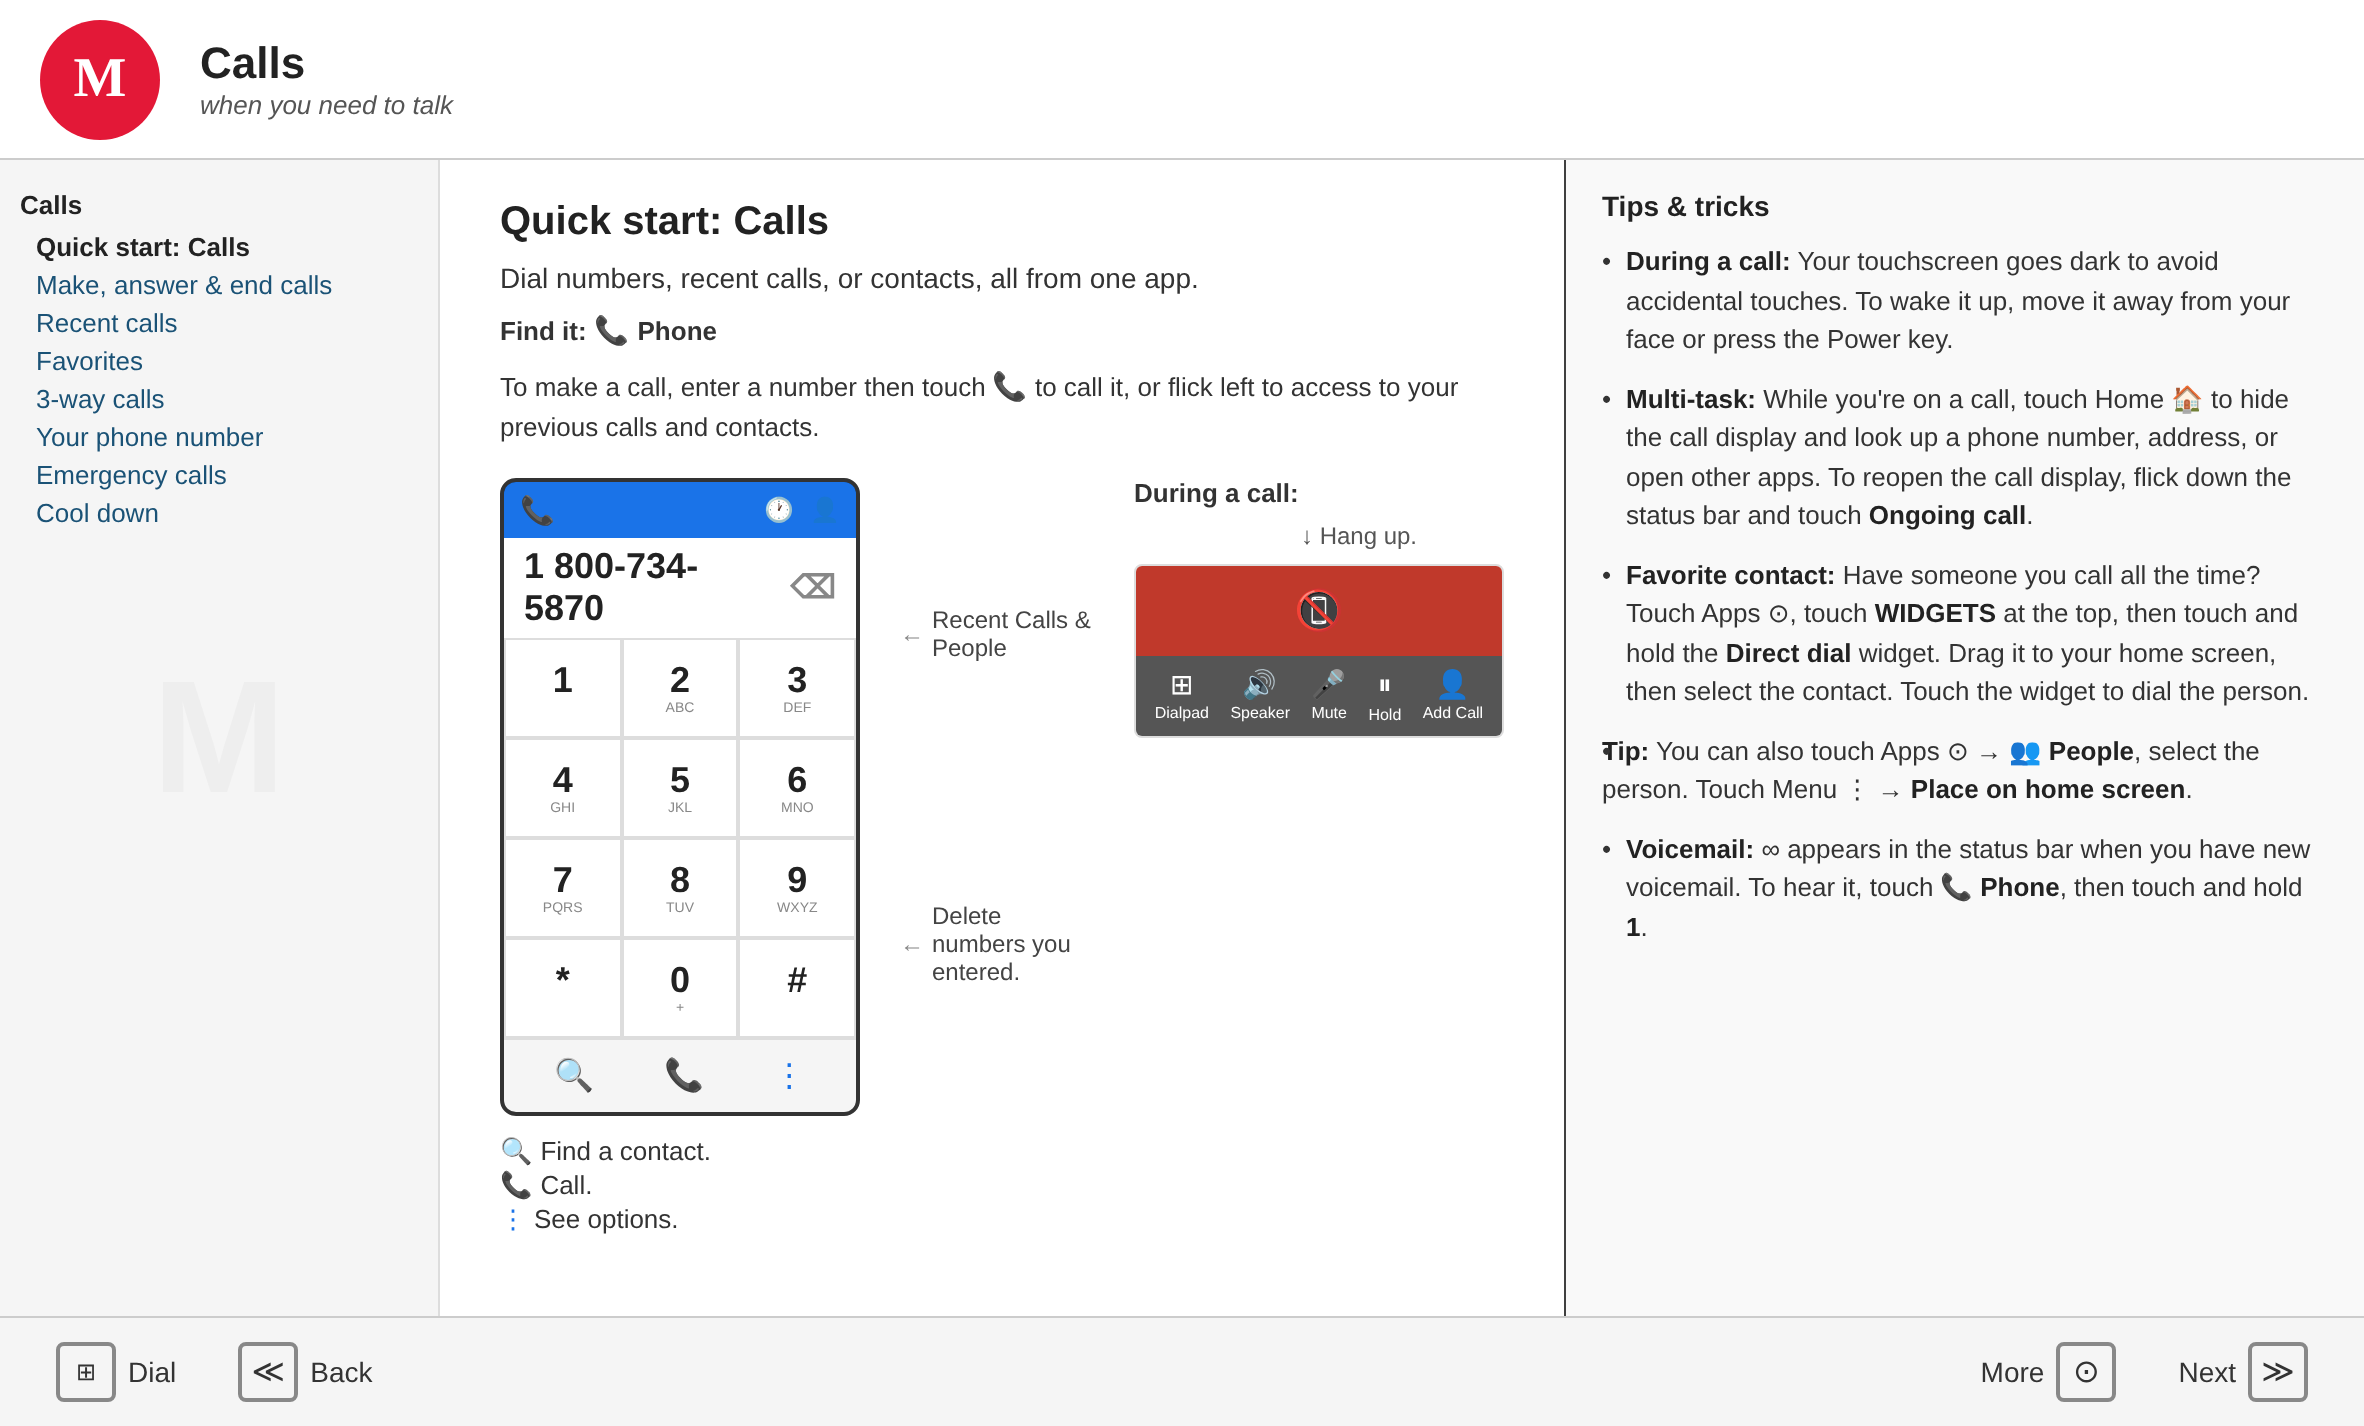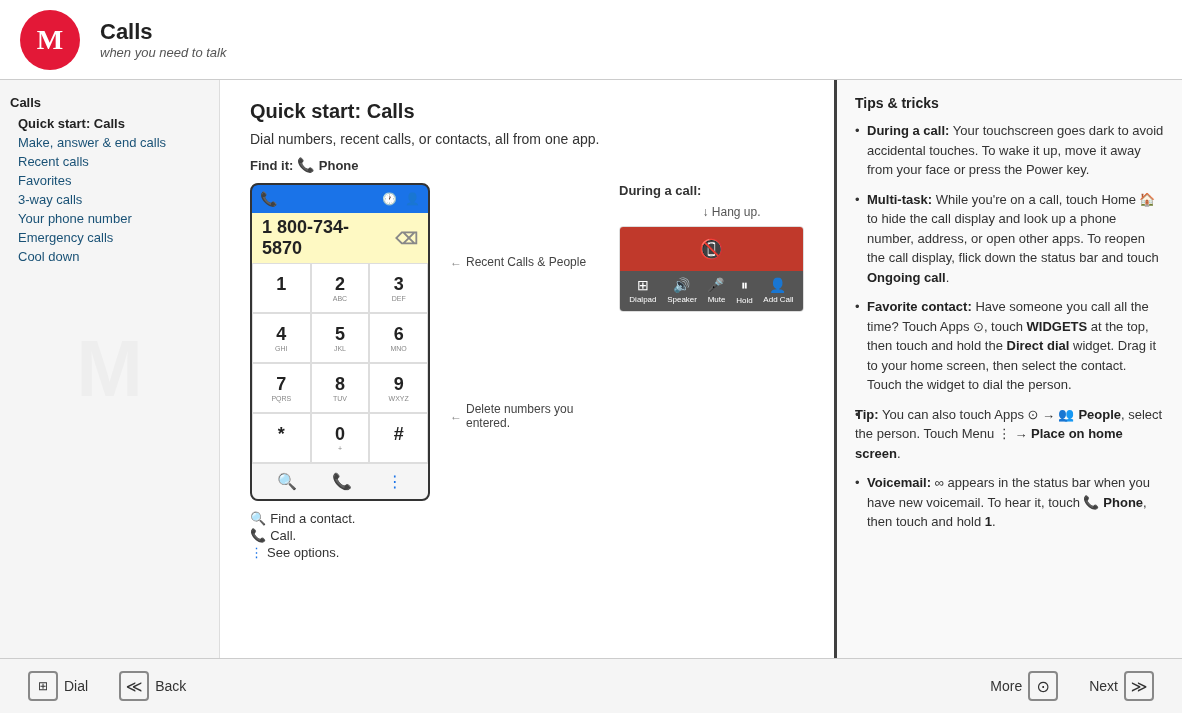--- a/index.html
+++ b/index.html
@@ -154,21 +154,21 @@
       cursor: pointer;
     }
     .phone-top-icons {
       display: flex;
       margin-left: auto;
       gap: 8px;
       color: white;
       font-size: 12px;
     }
     .phone-number-row {
-      background: #fef9c3;
+      background: #ffffff;
       padding: 4px 10px;
       display: flex;
       align-items: center;
       justify-content: space-between;
       font-size: 18px;
       font-weight: bold;
       color: #222;
       gap: 24px;
     }
     .delete-btn {
@@ -279,23 +279,23 @@
     .annotation-item {
       display: flex;
       align-items: flex-start;
       gap: 4px;
       margin-bottom: 2px;
     }
     .ann-icon { color: #1a73e8; font-size: 13px; }
 
     
     .right-panel {
-      width: 348px;
+      width: 400px;
       background: #f9f9f9;
-      border-left: 3px solid #404040;
+      border-left: 1px solid #404040;
       padding: 15px 18px;
       overflow-y: auto;
       font-size: 13px;
     }
     .tips-title {
       font-size: 14px;
       font-weight: bold;
       color: #222;
       margin-bottom: 10px;
     }
@@ -403,20 +403,23 @@
   </div>
 
   <div class="center-content">
     <div class="content-body">
       <div class="section-title">Quick start: Calls</div>
       <div class="section-desc">Dial numbers, recent calls, or contacts, all from one app.</div>
       <div class="find-it">
         <strong>Find it:</strong>
         <span class="phone-icon-inline">📞</span>
         <strong>Phone</strong>
+      </div>
+      <div class="instruction-text">
+        To make a call, enter a number then touch <span class="phone-icon-inline">📞</span> to call it, or flick left to access to your previous calls and contacts.
       </div>
 
       <div class="phone-area">
 
         <div style="position:relative;">
           <div class="phone-mockup">
 
             <div class="phone-top-bar">
               <button class="phone-call-btn">📞</button>
               <div class="phone-top-icons">

